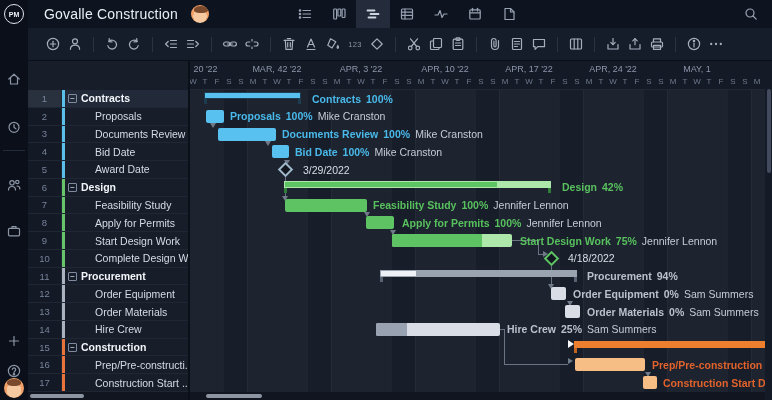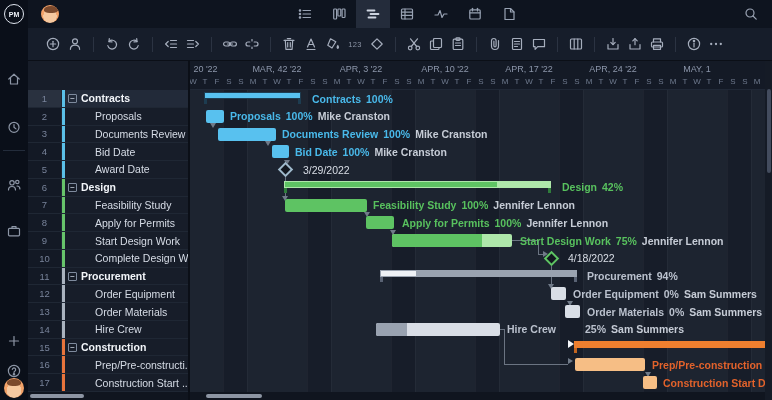--- a/index.html
+++ b/index.html
@@ -60,21 +60,21 @@
   .wkend{position:absolute;top:0;height:302px;width:24px;background:#171d29;}
   .wkline{position:absolute;top:0;height:302px;width:1px;background:rgba(255,255,255,.035);}
   .gbar{position:absolute;height:13px;border-radius:2px;overflow:hidden;}
   .gbar .fill{position:absolute;left:0;top:0;bottom:0;}
   .gsum{position:absolute;height:7px;}
   .gsum .fill{position:absolute;left:1px;top:1px;height:5px;}
   .gcap{position:absolute;width:3px;height:12px;}
   .gms{position:absolute;width:11px;height:11px;transform:rotate(45deg);background:#12171f;}
   .glabel{position:absolute;height:13px;display:flex;align-items:center;gap:5px;font-size:10.5px;white-space:nowrap;}
   .glabel .nm,.glabel .pct{font-weight:bold;}
-  .glabel .asg{color:#c6ccd6;font-weight:bold;}
+  .glabel .asg{color:#c6ccd6;}
   .glabel .dt{color:#d9dee6;}
   .cseg{position:absolute;background:#6b7482;}
   .arr-d{position:absolute;width:0;height:0;border-left:3.5px solid transparent;border-right:3.5px solid transparent;border-top:5px solid #707a88;}
   .arr-r{position:absolute;width:0;height:0;border-top:3.5px solid transparent;border-bottom:3.5px solid transparent;border-left:5px solid #707a88;}
   .start-mark{position:absolute;width:0;height:0;border-top:4px solid transparent;border-bottom:4px solid transparent;border-left:6px solid #f4f6f9;}
   #g-scroll{position:absolute;left:0;bottom:0;width:100%;height:8px;background:#10151f;}
   #g-thumb{position:absolute;left:16px;top:2px;width:56px;height:4px;border-radius:2px;background:#8d95a3;}
   
   #vscroll{position:absolute;right:0;top:61px;width:7px;height:339px;background:#151b26;z-index:15;}
   #v-thumb{position:absolute;left:1.5px;top:28px;width:4px;height:84px;border-radius:2px;background:#434c5e;}
@@ -122,20 +122,21 @@
         <svg width="16" height="16" viewBox="0 0 16 16" fill="none" stroke="currentColor" stroke-width="1.2" stroke-linecap="round" stroke-linejoin="round">
           <circle cx="8" cy="8" r="5.6"></circle>
           <path d="M6.3,6.3 a1.7,1.7 0 1 1 2.4,1.9 c-.5.3-.7.6-.7,1.2"></path>
           <circle cx="8" cy="11.3" r=".7" fill="currentColor"></circle>
         </svg>
       </div>
       <div class="mini-avatar" style="top: 378px;"></div>
     </div>
 
   <div id="topbar">
+    <div id="page-title">Govalle Construction</div>
     <div id="title-avatar">
         <div class="mini-avatar"></div>
       </div>
     <div id="view-tabs">
         <div class="vtab">
           <svg width="16" height="16" viewBox="0 0 16 16" fill="none" stroke="currentColor" stroke-width="1.2" stroke-linecap="round" stroke-linejoin="round">
             <line x1="6" y1="4.5" x2="13.5" y2="4.5"></line>
             <line x1="6" y1="8" x2="13.5" y2="8"></line>
             <line x1="6" y1="11.5" x2="13.5" y2="11.5"></line>
             <circle cx="3" cy="4.5" r=".7" fill="currentColor"></circle>
@@ -706,21 +707,21 @@
         <div class="glabel" style="left: 397px; top: 215.176px;">
           <span class="nm" style="color: rgb(186, 193, 205);">Order Materials</span>
           <span class="pct" style="color: rgb(186, 193, 205);">0%</span>
           <span class="asg">Sam Summers</span>
         </div>
         <div class="gbar" style="left: 186px; top: 232.941px; width: 124px; background: rgb(217, 222, 230);">
           <div class="fill" style="width: 25%; background: rgb(153, 162, 176);"></div>
         </div>
         <div class="glabel" style="left: 317px; top: 232.941px;">
           <span class="nm" style="color: rgb(186, 193, 205);">Hire Crew</span>
-          <span class="pct" style="color: rgb(186, 193, 205); margin-left: 24px;">25%</span>
+          <span class="pct" style="color: rgb(186, 193, 205);">25%</span>
           <span class="asg">Sam Summers</span>
         </div>
         <div class="gcap" style="left: 384px; top: 250.706px; background: rgb(194, 100, 31);"></div>
         <div class="gsum" style="left: 384px; top: 250.706px; width: 200px; background: rgb(238, 127, 47);">
           <div class="fill" style="width: calc(100% - 2px); background: rgb(238, 127, 47);"></div>
         </div>
         <div class="start-mark" style="left: 378px; top: 249.706px;"></div>
         <div class="gbar" style="left: 385px; top: 268.471px; width: 70px; background: rgb(246, 190, 133);"></div>
         <div class="glabel" style="left: 462px; top: 268.471px;">
           <span class="nm" style="color: rgb(226, 98, 43);">Prep/Pre-construction</span>

